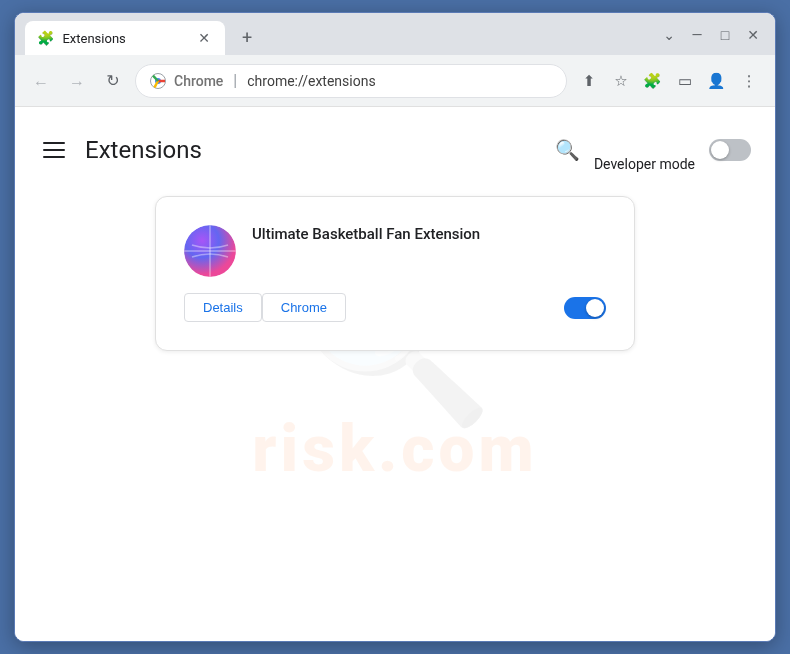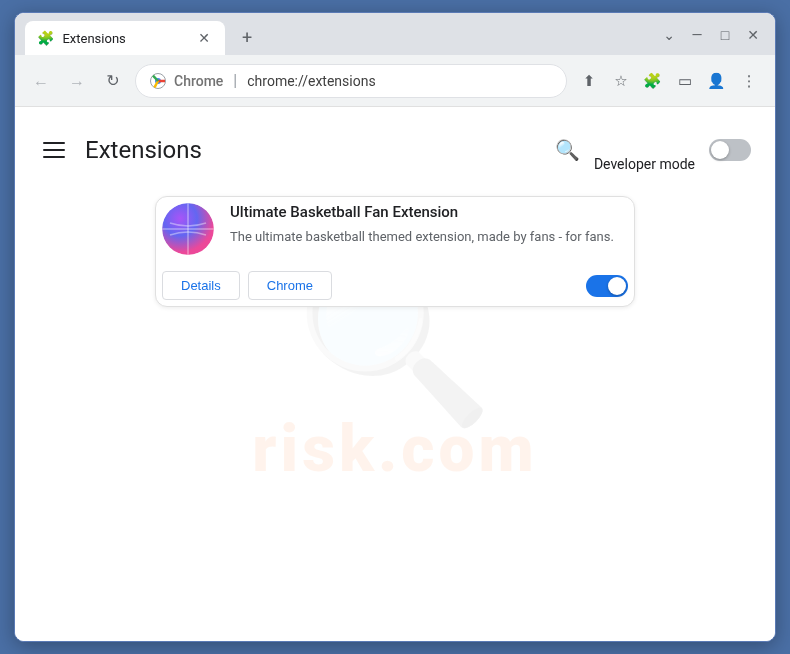--- a/index.html
+++ b/index.html
@@ -276,21 +276,21 @@
       border-radius: 50%;
       top: 2px;
       right: 2px;
       box-shadow: 0 1px 3px rgba(0,0,0,0.3);
     }
     
     .extension-card {
       background: #ffffff;
       border: 1px solid #e0e0e0;
       border-radius: 12px;
-      padding: 6px;
+      padding: 28px;
       max-width: 480px;
       margin: 16px auto;
       box-shadow: 0 1px 4px rgba(0,0,0,0.08);
     }
     .card-top {
       display: flex;
       gap: 16px;
       align-items: flex-start;
       margin-bottom: 16px;
     }
@@ -315,21 +315,20 @@
       margin-bottom: 6px;
     }
     .ext-desc {
       font-size: 13px;
       color: #5f6368;
       line-height: 1.5;
     }
     .card-bottom {
       display: flex;
       align-items: center;
-      gap: 8px;
     }
     .btn-outline {
       border: 1px solid #dadce0;
       background: white;
       border-radius: 4px;
       padding: 6px 18px;
       font-size: 13px;
       color: #1a73e8;
       cursor: pointer;
       font-weight: 500;
@@ -423,21 +422,20 @@
               <circle cx="26" cy="26" r="26" fill="url(#ballGrad)"></circle>
               <path d="M8 20 Q26 26 44 20" stroke="rgba(255,255,255,0.4)" stroke-width="1.5" fill="none"></path>
               <path d="M8 32 Q26 26 44 32" stroke="rgba(255,255,255,0.4)" stroke-width="1.5" fill="none"></path>
               <path d="M26 0 L26 52" stroke="rgba(255,255,255,0.4)" stroke-width="1.5"></path>
               <path d="M0 26 L52 26" stroke="rgba(255,255,255,0.4)" stroke-width="1.5"></path>
               <circle cx="26" cy="26" r="26" fill="none" stroke="rgba(255,255,255,0.2)" stroke-width="1"></circle>
             </svg>
           </div>
           <div class="ext-info">
             <div class="ext-name">Ultimate Basketball Fan Extension</div>
-            <div class="ext-desc">The ultimate basketball themed extension, made by fans - for fans.</div>
           </div>
         </div>
         <div class="card-bottom">
           <button class="btn-outline">Details</button>
           <button class="btn-outline">Chrome</button>
           <div class="card-bottom-spacer"></div>
           <div class="toggle-on"></div>
         </div>
       </div>
     </div>

